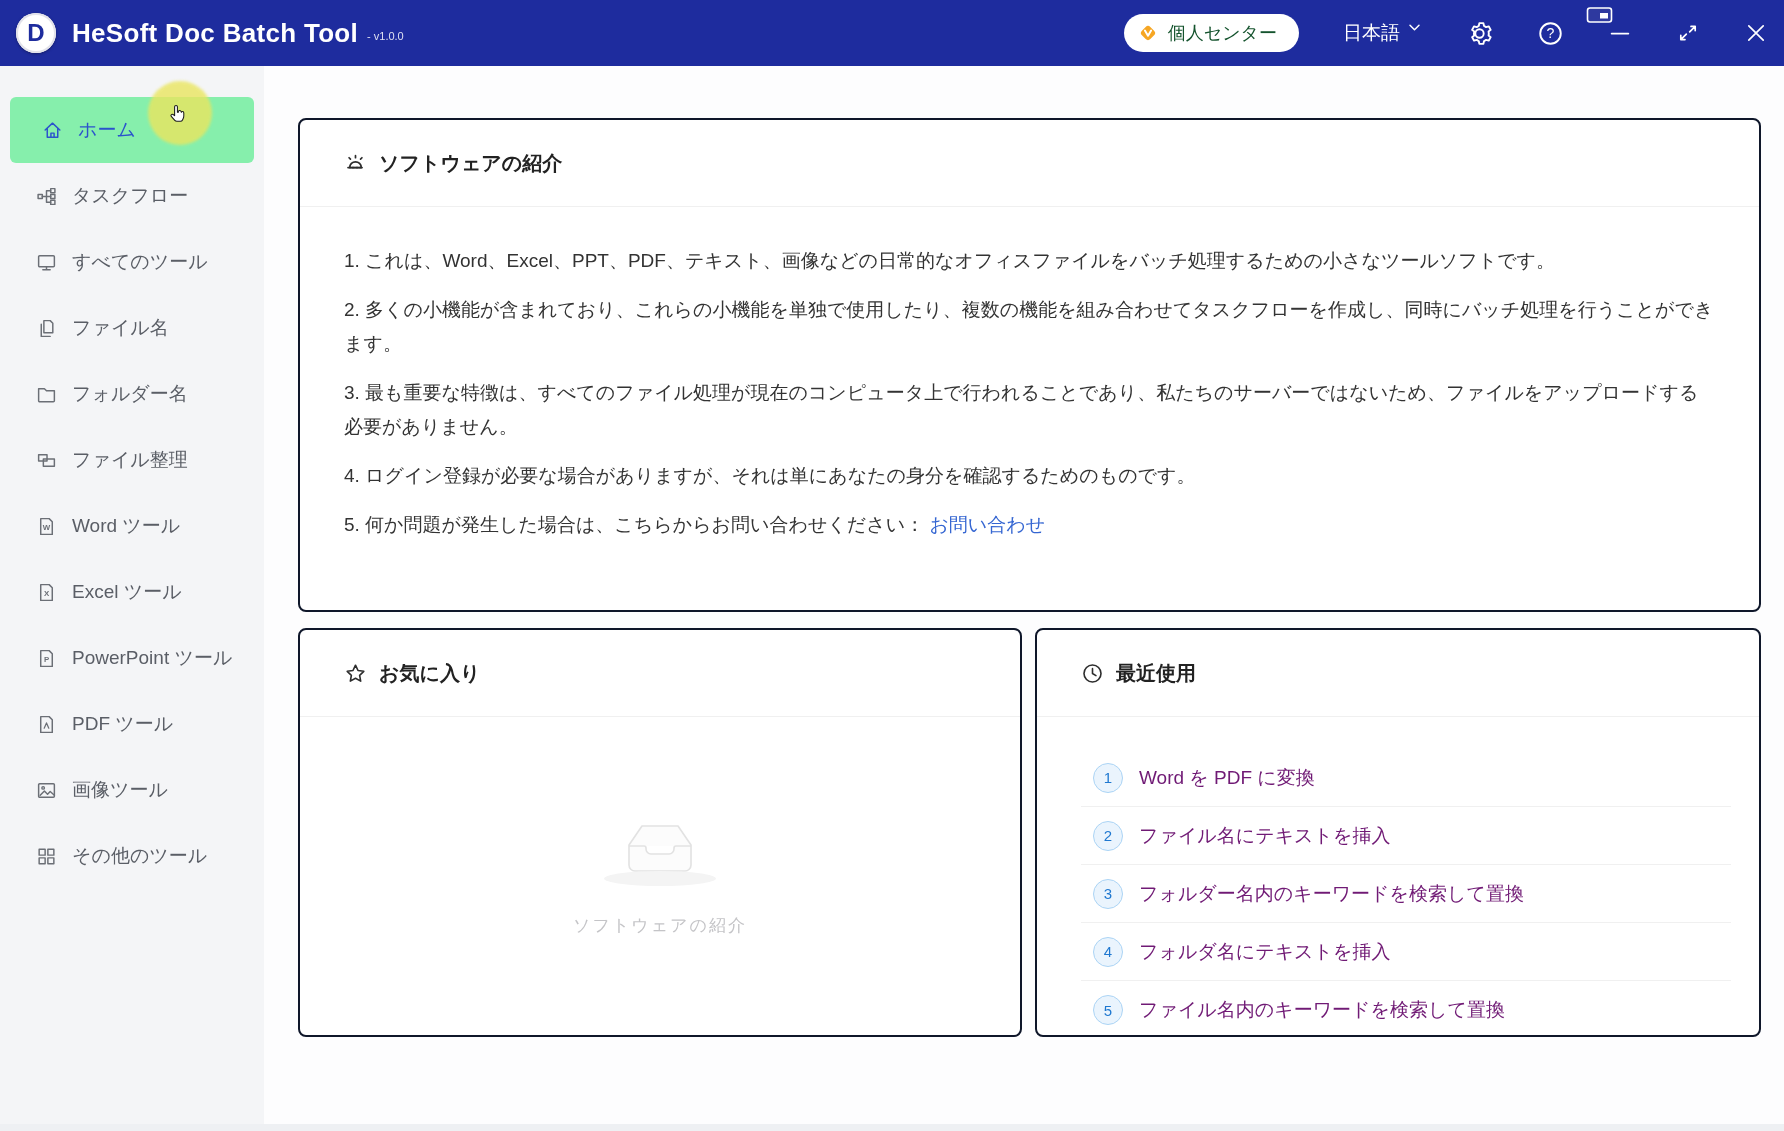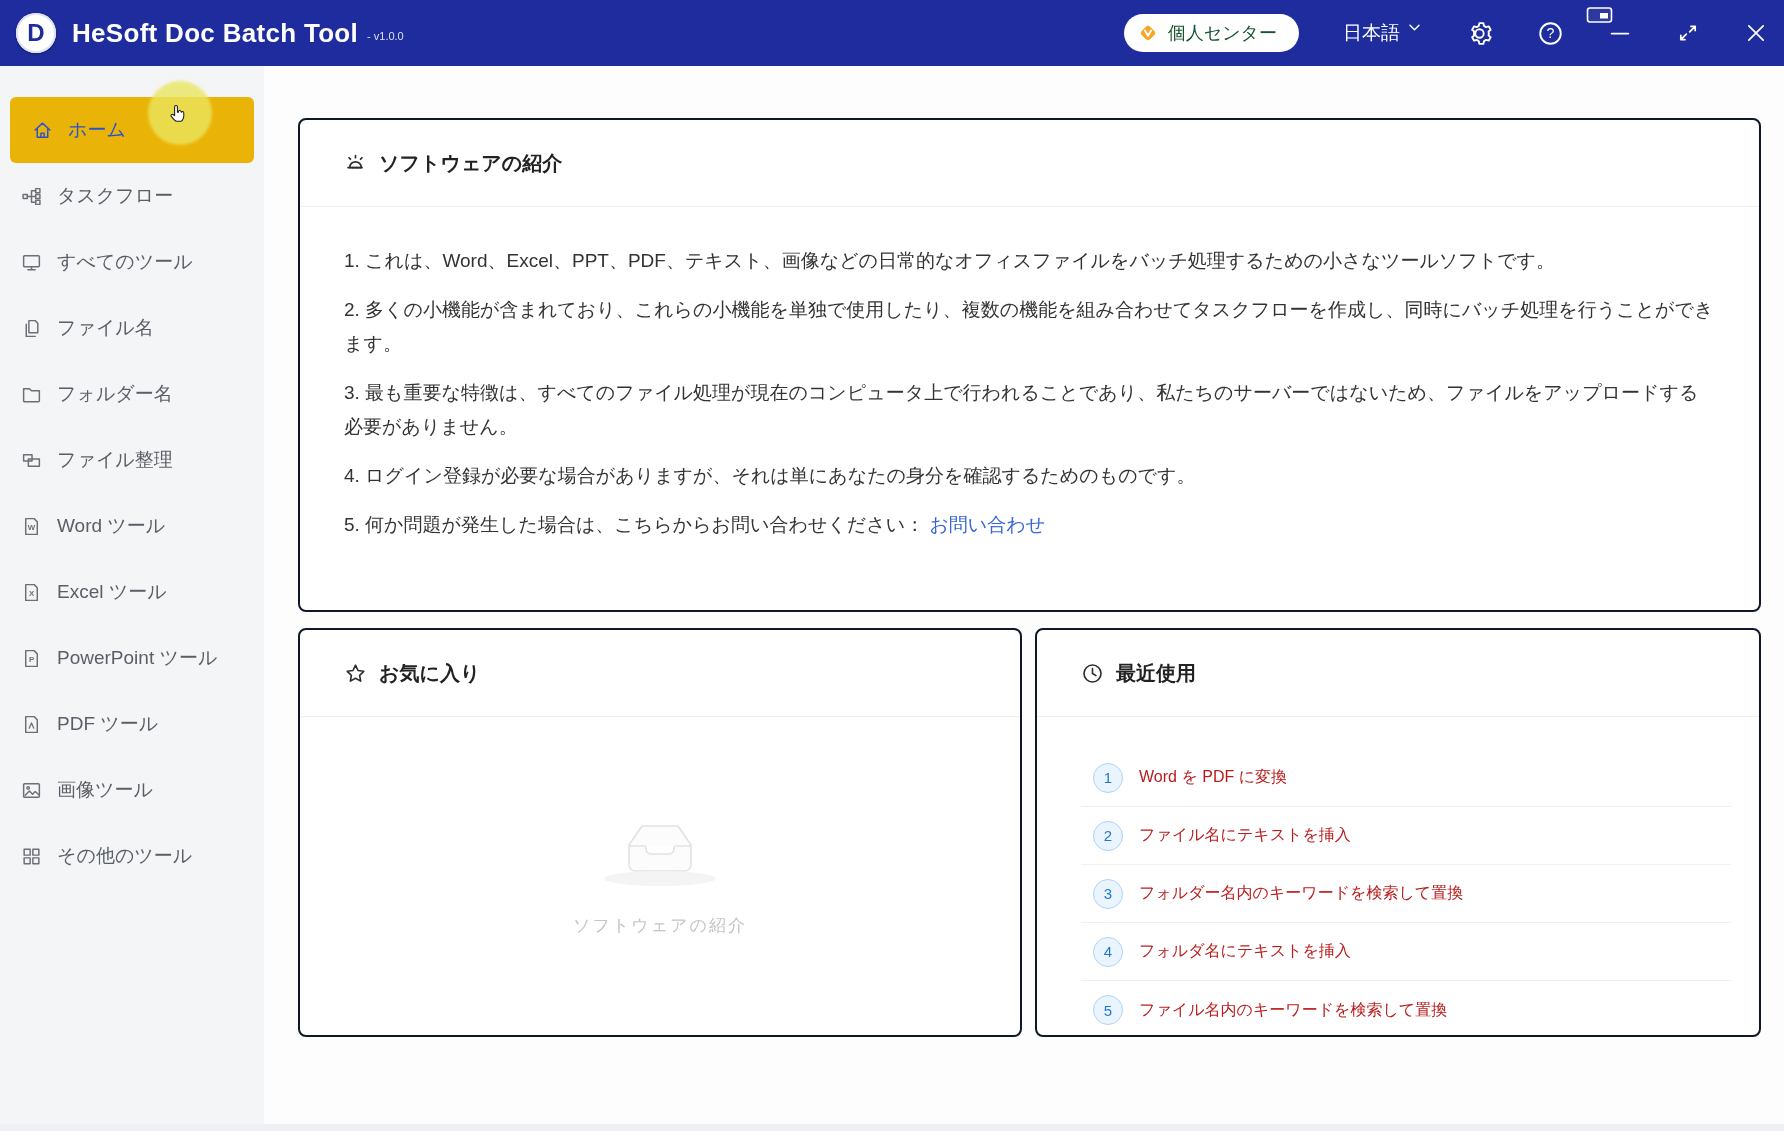--- a/index.html
+++ b/index.html
@@ -24,24 +24,24 @@
   .lang{display:flex;align-items:flex-start;gap:7px;font-size:19px;cursor:pointer;}
   .tb-icon{display:flex;align-items:center;justify-content:center;cursor:pointer;}
   .tb-icon svg{stroke:#fff;fill:none;stroke-width:1.4;stroke-linecap:round;stroke-linejoin:round;}
   .mini-float{position:absolute;left:1586px;top:5px;}
 
   
   .sidebar{position:absolute;left:0;top:66px;bottom:0;width:264px;background:#f4f5f7;padding-top:31px;}
   .main{position:absolute;left:264px;top:66px;right:0;bottom:0;background:#fdfdfe;padding:52px 23px 0 34px;}
 
   
-  .nav-item{height:66px;display:flex;align-items:center;gap:15px;padding-left:21px;
+  .nav-item{height:66px;display:flex;align-items:center;gap:15px;padding-left:36px;
             font-size:19px;color:#5a5e66;cursor:pointer;position:relative;}
   .nav-item svg{width:21px;height:21px;stroke:#6b6f76;fill:none;stroke-width:1.4;stroke-linecap:round;stroke-linejoin:round;flex:none;}
-  .nav-item.selected{background:#eab308;margin:0 10px;border-radius:6px;padding-left:22px;color:var(--sel-blue);}
+  .nav-item.selected{background:#86efac;margin:0 10px;border-radius:6px;padding-left:32px;color:var(--sel-blue);}
   .nav-item.selected svg{stroke:var(--sel-blue);}
   .nav-item svg text{stroke:none;fill:#6b6f76;font-size:7.5px;font-weight:bold;font-family:"Liberation Sans",sans-serif;}
   .cursor-halo{position:absolute;left:138px;top:-16px;width:64px;height:64px;border-radius:50%;
                background:#eae65f;opacity:.8;filter:blur(1.5px);pointer-events:none;}
   .cursor-hand{position:absolute;left:157px;top:6px;width:42px;height:48px;pointer-events:none;z-index:3;}
 
   
   .card{background:#fff;border:2px solid #0f172a;border-radius:8px;}
   .card-header{height:87px;display:flex;align-items:center;gap:12px;padding:0 44px;
                border-bottom:1px solid #f0f0f0;font-size:20px;font-weight:700;color:#222;}
@@ -58,21 +58,21 @@
 
   .empty{height:320px;display:flex;flex-direction:column;align-items:center;justify-content:center;}
   .empty-shadow{width:112px;height:15px;border-radius:50%;background:#f4f4f4;margin-top:-9px;}
   .empty-text{margin-top:28px;font-size:17px;color:#c4c4c7;letter-spacing:2px;}
 
   .recent-list{padding:32px 0 0 0;}
   .recent-row{height:58px;display:flex;align-items:center;gap:16px;margin:0 28px 0 44px;padding-left:12px;cursor:pointer;}
   .recent-row:not(:last-child){border-bottom:1px solid #f0f0f0;}
   .num-badge{width:30px;height:30px;border-radius:50%;background:#eaf4fd;border:1px solid #abd4f5;
              color:#1f78d0;font-size:15px;display:flex;align-items:center;justify-content:center;flex:none;}
-  .recent-label{font-size:16px;color:#b91c1c;}
+  .recent-label{font-size:19px;color:#701a75;}
 
   .bottom-strip{position:absolute;left:0;right:0;bottom:0;height:7px;background:#eef0f3;z-index:5;}
 </style>
 </head>
 <body>
 
 <div class="titlebar">
   <div class="logo">D</div>
   <div class="app-title">HeSoft Doc Batch Tool</div>
   <div class="app-version">- v1.0.0</div>

